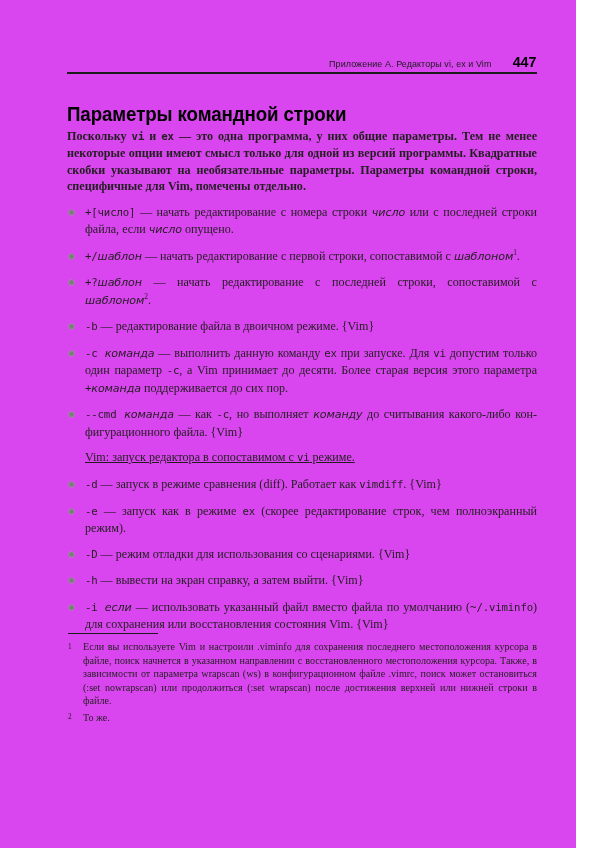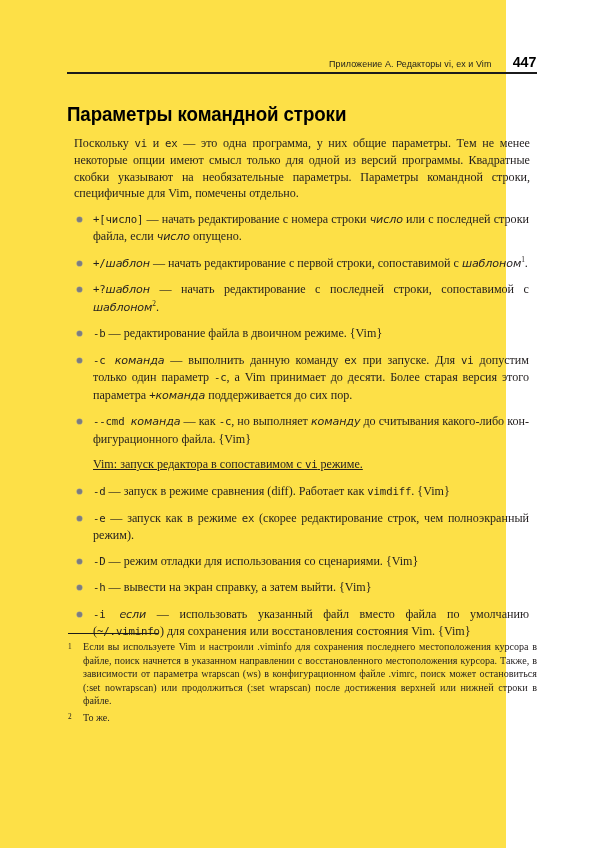--- a/index.html
+++ b/index.html
@@ -11,23 +11,23 @@
     width: 600px;
     height: 848px;
     position: relative;
     font-family: "Liberation Serif", "DejaVu Serif", serif;
     color: #221e1f;
     overflow: hidden;
   }
   .page {
     position: absolute;
     left: 0; top: 0;
-    width: 506px;
+    width: 576px;
     height: 848px;
-    background: #fde047;
+    background: #d946ef;
   }
 
   
   .runhead {
     position: absolute;
     left: 67px;
     top: 54px;
     width: 470px;
     display: flex;
     align-items: baseline;
@@ -76,32 +76,33 @@
   }
 
   
   .col {
     position: absolute;
     left: 67px;
     top: 128px;
     width: 470px;
   }
   p.body {
-    margin: 7px;
+    margin: 0;
     font-size: 12.1px;
     line-height: 16.3px;
     text-align: justify;
     text-justify: inter-word;
     hyphens: manual;
+    font-weight: bold;
   }
 
   
   ul.opts {
     list-style: none;
-    margin: 8px;
+    margin: 0;
     padding: 0;
   }
   ul.opts > li {
     position: relative;
     padding-left: 18px;
     margin-top: 9.4px;
     font-size: 12.1px;
     line-height: 16.3px;
     text-align: justify;
   }

